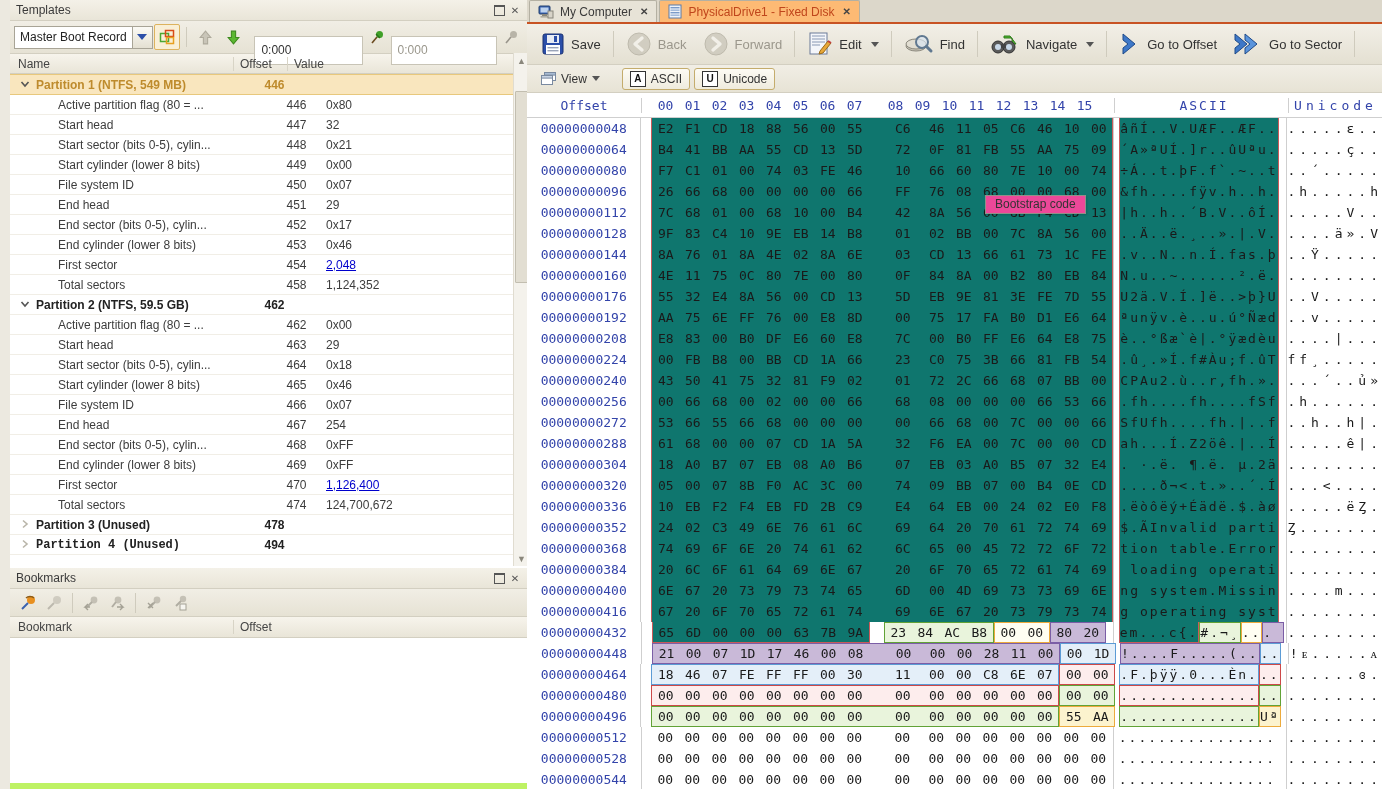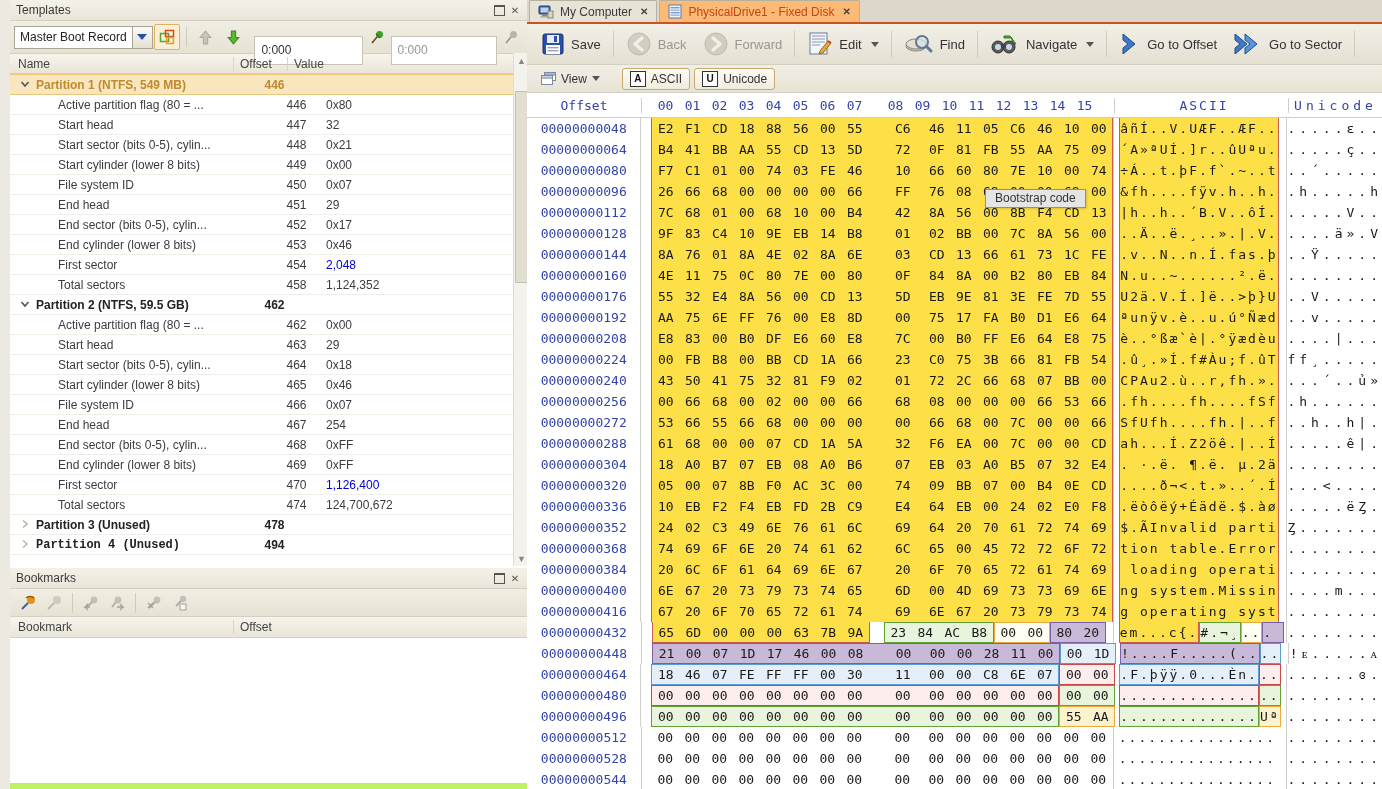--- a/index.html
+++ b/index.html
@@ -29,21 +29,21 @@
   .treehdr .c3{flex:1;border-left:1px solid #D8D4C6;padding-left:6px;}
   .treerows{position:relative;height:494px;background:#fff;overflow:hidden;}
   .trow{height:19px;display:flex;align-items:center;border-bottom:1px solid #F1EEE6;position:relative;background:#fff;}
   .trow .nm{width:215px;white-space:nowrap;overflow:hidden;font-size:12px;color:#3C3C3C;}
   .trow .of{width:47px;text-align:center;font-size:12px;color:#3C3C3C;}
   .trow .va{flex:1;padding-left:6px;font-size:12px;color:#3C3C3C;}
   .trow.bold .nm,.trow.bold .of{font-weight:bold;color:#222;}
   .trow.sel{background:#F9E6BE;border-top:1px solid #E8C87C;border-bottom:1px solid #E8C87C;}
   .trow.sel .nm,.trow.sel .of{color:#BE8B2D;font-weight:bold;}
   .expander{position:absolute;left:8px;top:2px;width:14px;height:14px;display:flex;align-items:center;justify-content:center;}
-  .linkval{color:#0000CC;cursor:pointer;}
+  .linkval{color:#0000CC;text-decoration:underline;cursor:pointer;}
   
   .tscroll{position:absolute;right:0;top:53px;width:15px;height:513px;background:#F4F2EC;border-left:1px solid #E0DCD0;}
   .tscroll .btn{height:15px;display:flex;align-items:center;justify-content:center;color:#8A877C;font-size:9px;}
   .tscroll .thumb{position:absolute;left:1px;right:1px;top:38px;height:190px;background:#E2DED2;border:1px solid #C2BEB0;border-radius:1px;}
   .tscroll .btn.bottom{position:absolute;bottom:0;left:0;right:0;}
 
   
   .bkbar{height:27px;display:flex;align-items:center;padding:0 5px;background:linear-gradient(#F1EEE5,#E6E2D4);border-bottom:1px solid #D3CFC1;}
   .bkhdr{height:20px;display:flex;background:linear-gradient(#F7F4EC,#E9E5D8);border-bottom:1px solid #D3CFC1;font-size:12px;color:#444;align-items:center;}
   .bkhdr .c1{width:215px;padding-left:8px;}
@@ -73,33 +73,33 @@
   .hexhead{height:24px;display:flex;align-items:center;border-bottom:1px solid #CFCFCF;color:#3344AA;}
   .hexrow{height:21px;display:flex;align-items:stretch;}
   .oCol{width:114px;text-align:center;color:#3344AA;border-right:1px solid #CFCFCF;display:flex;align-items:center;justify-content:center;}
   .hCol{width:462px;padding-left:10px;border-right:1px solid #CFCFCF;display:flex;align-items:stretch;}
   .aCol{width:168px;padding-left:5px;border-right:1px solid #CFCFCF;display:flex;align-items:stretch;letter-spacing:2px;white-space:pre;}
   .uCol{flex:1;display:flex;align-items:center;justify-content:center;letter-spacing:4px;white-space:pre;}
   .hcell{width:27px;display:flex;align-items:center;justify-content:center;}
   .hdrcell{width:27px;text-align:center;}
   .seg{display:flex;align-items:stretch;--bc:transparent;}
   .aseg{display:flex;align-items:center;--bc:transparent;}
-  .seg.boot,.aseg.boot{background:#fde047;--bc:#C95A5A;}
+  .seg.boot,.aseg.boot{background:#0f766e;--bc:#C95A5A;}
   .seg.sig,.aseg.sig{background:#E9F4DC;--bc:#61A236;}
   .seg.res,.aseg.res{background:#FFFEF2;--bc:#ECAA3C;}
   .seg.p1,.aseg.p1{background:#C9B9D8;--bc:#7B5EA6;}
   .seg.p2,.aseg.p2{background:#E4EFF9;--bc:#5B9BD5;}
   .seg.p3,.aseg.p3{background:#FDEDED;--bc:#CC4848;}
   .seg.p4,.aseg.p4{background:#E9F4DC;--bc:#61A236;}
   .seg.sig55,.aseg.sig55{background:#FCF3CE;--bc:#ECAA3C;}
   .bd-l{border-left:1px solid var(--bc);}
   .bd-r{border-right:1px solid var(--bc);}
   .bd-t{border-top:1px solid var(--bc);}
   .bd-b{border-bottom:1px solid var(--bc);}
-  .tooltip{position:absolute;left:458px;top:96px;background:#e5e5e5;border:1px solid #909088;padding:1px 9px 2px 9px;font-family:"Liberation Sans",sans-serif;font-size:12px;color:#333;box-shadow:1px 1px 2px rgba(0,0,0,.15);z-index:5;}
+  .tooltip{position:absolute;left:458px;top:102px;background:#ec4899;border:1px solid #909088;padding:1px 9px 2px 9px;font-family:"Liberation Sans",sans-serif;font-size:12px;color:#333;box-shadow:1px 1px 2px rgba(0,0,0,.15);z-index:5;}
 
   svg{display:block;}
 </style>
 </head>
 <body>
 
 <div class="app">
 
   <div class="left">
 

